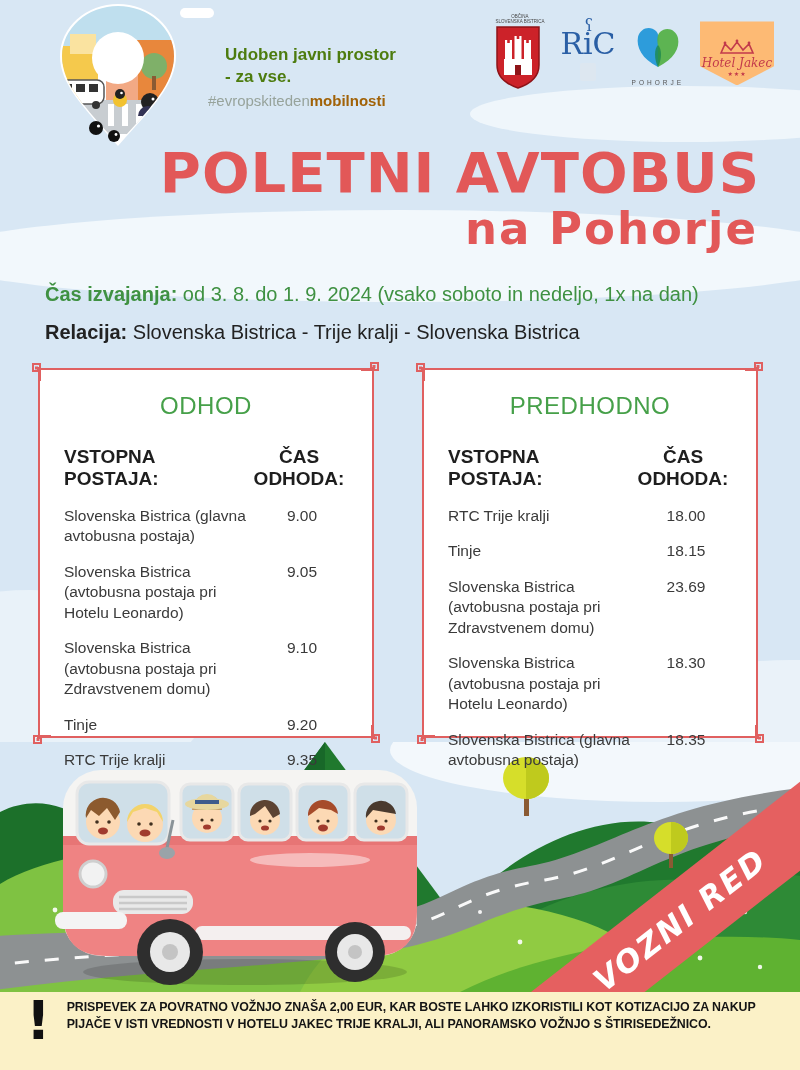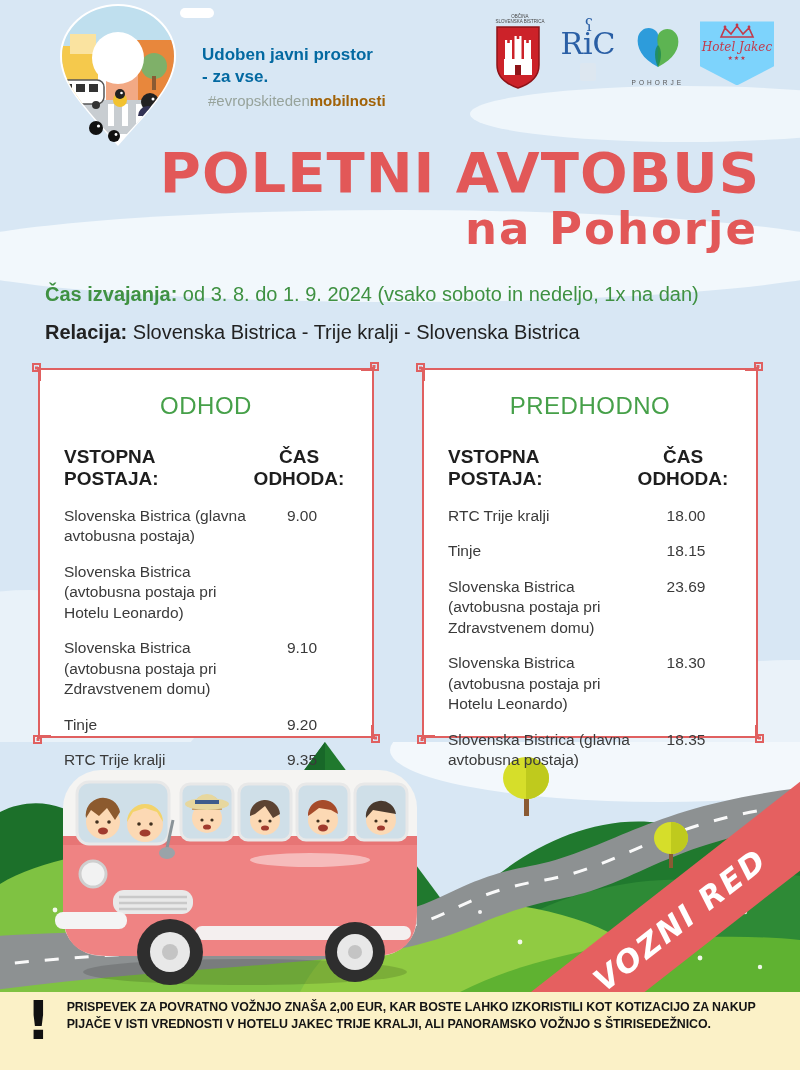--- a/index.html
+++ b/index.html
@@ -10,32 +10,32 @@
   
   .swoosh{position:absolute;border-radius:50%;z-index:0;}
   .sw1{left:-70px;top:210px;width:940px;height:92px;background:#F2F8FC;}
   .sw2{left:470px;top:86px;width:430px;height:56px;background:#EFF6FB;}
   .sw3{left:-150px;top:590px;width:360px;height:210px;background:#E9F2F9;}
   .sw4{left:620px;top:660px;width:340px;height:130px;background:#EAF2F9;}
   .cloud{position:absolute;background:#FFFFFF;border-radius:12px;z-index:1;}
 
   
   .pin{left:50px;top:4px;z-index:2;}
-  .tagline{left:202px;top:44px;z-index:2;font-size:17px;font-weight:bold;color:#0369a1;line-height:1.3;}
+  .tagline{left:225px;top:44px;z-index:2;font-size:17px;font-weight:bold;color:#4d7c0f;line-height:1.3;}
   .hashtag{left:208px;top:92px;z-index:2;font-size:15px;color:#97A39B;}
   .hashtag b{color:#a16207;}
   .logos{right:26px;top:14px;z-index:2;display:flex;align-items:center;gap:16px;}
   .coat-text{font-size:4.5px;color:#444;text-align:center;line-height:1.2;}
   .ric{font-family:"DejaVu Serif",serif;font-size:30px;color:#2A5FA5;position:relative;}
   .ric .curl{position:absolute;left:24px;top:-10px;font-size:16px;color:#2A5FA5;}
   .ric-sub{width:16px;height:18px;background:#DDE7F0;border-radius:2px;margin:2px auto 0;}
   .pohorje-label{font-size:6.5px;letter-spacing:3px;color:#555;text-align:center;margin-top:2px;}
-  .hotel-badge{width:74px;height:64px;background:#7dd3fc;
+  .hotel-badge{width:74px;height:64px;background:#fdba74;
       clip-path:polygon(0 0,100% 0,100% 70%,50% 100%,0 70%);
-      display:flex;flex-direction:column;align-items:center;padding-top:2px;box-sizing:border-box;}
+      display:flex;flex-direction:column;align-items:center;padding-top:18px;box-sizing:border-box;}
   .hotel-name{font-family:"DejaVu Serif",serif;font-style:italic;font-size:12px;color:#C23A4B;margin-top:1px;}
   .hotel-stars{font-size:6px;color:#C23A4B;letter-spacing:1px;}
 
   
   .title1{right:40px;top:140px;z-index:2;font-family:"DejaVu Sans",sans-serif;font-weight:800;
           font-size:56px;color:#E25858;letter-spacing:1px;}
   .title2{right:42px;top:202px;z-index:2;font-family:"DejaVu Sans",sans-serif;font-weight:800;
           font-size:45px;color:#E25858;letter-spacing:2px;}
 
   
@@ -215,20 +215,21 @@
       <div class="station">VSTOPNA POSTAJA:</div>
       <div class="time">ČAS ODHODA:</div>
     </div>
     <div class="t-rows">
         <div class="t-row">
           <div class="station">Slovenska Bistrica (glavna avtobusna postaja)</div>
           <div class="time">9.00</div>
         </div>
         <div class="t-row">
           <div class="station">Slovenska Bistrica (avtobusna postaja pri Hotelu Leonardo)</div>
+          <div class="time">9.05</div>
         </div>
         <div class="t-row">
           <div class="station">Slovenska Bistrica (avtobusna postaja pri Zdravstvenem domu)</div>
           <div class="time">9.10</div>
         </div>
         <div class="t-row">
           <div class="station">Tinje</div>
           <div class="time">9.20</div>
         </div>
         <div class="t-row">

